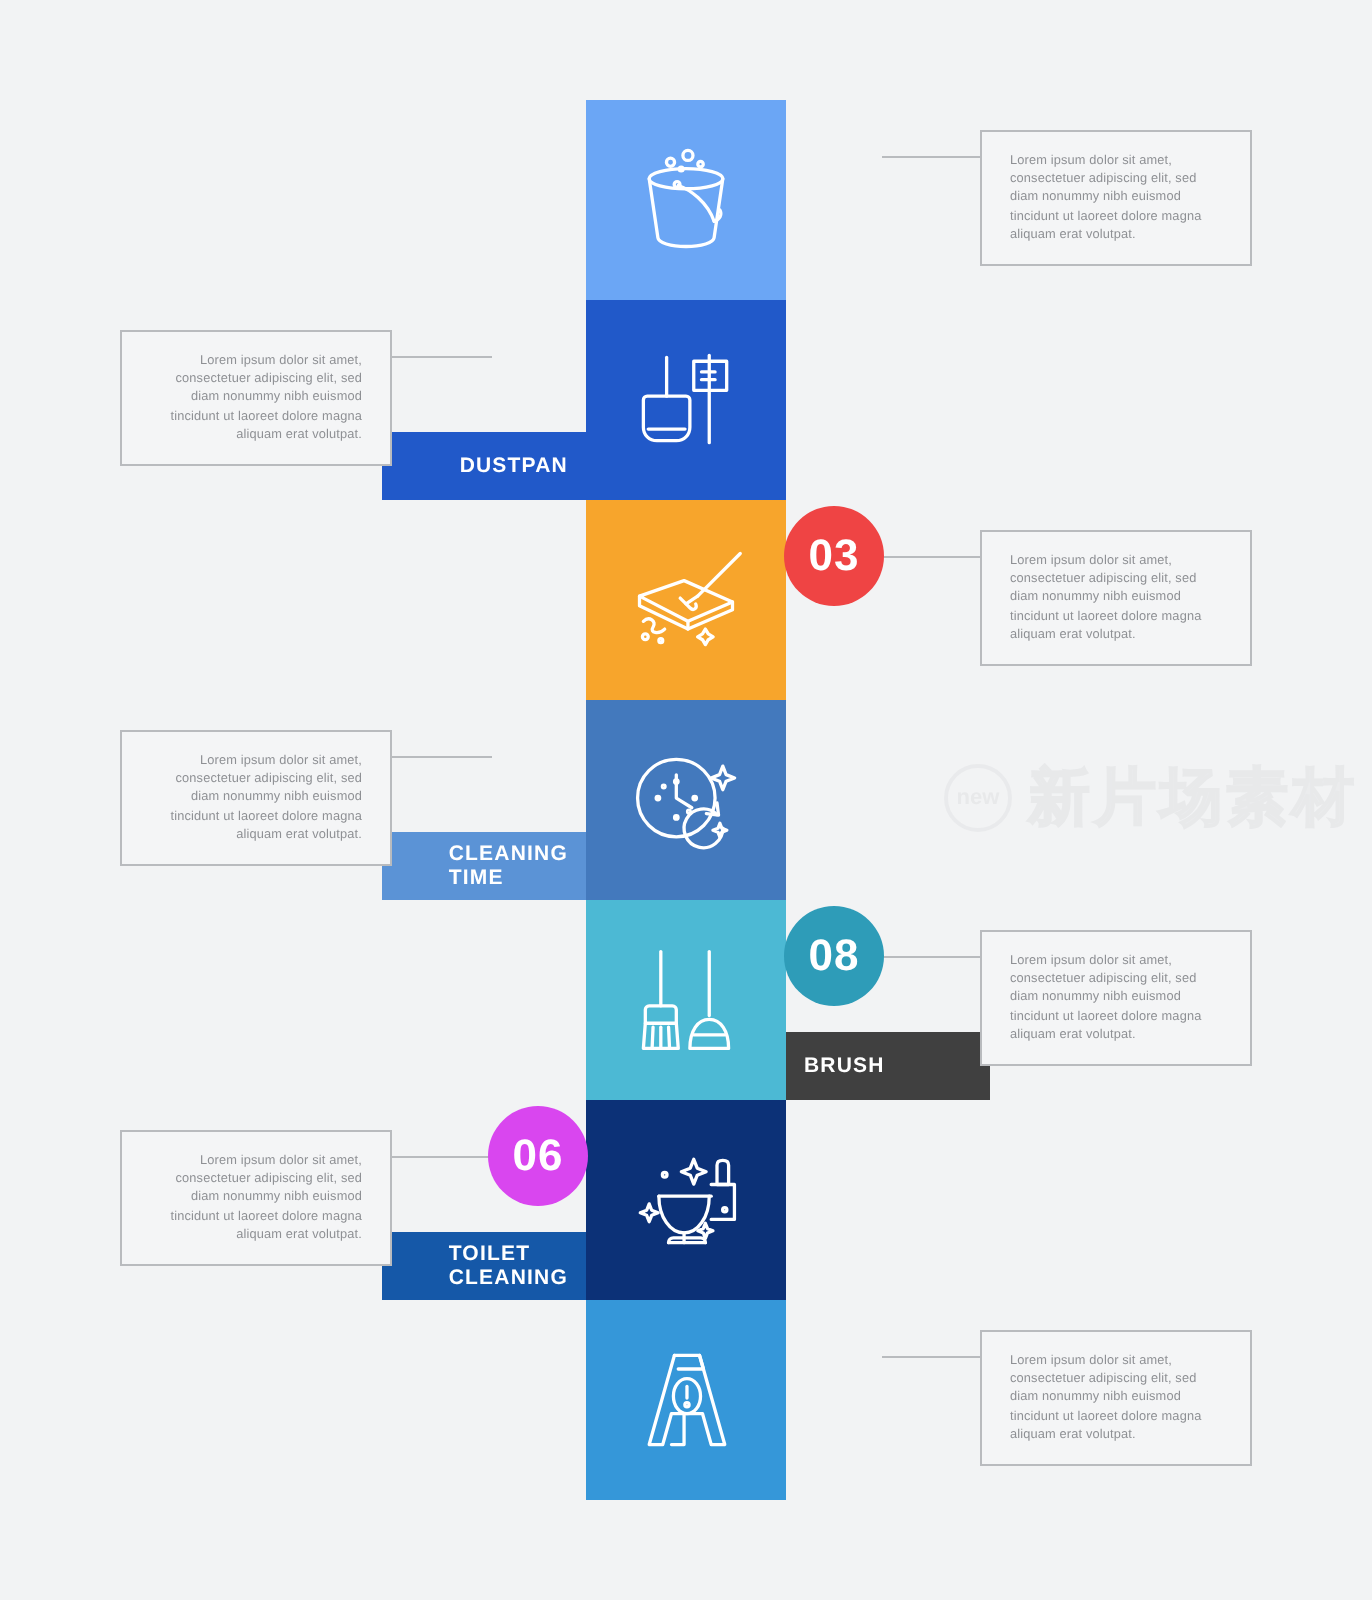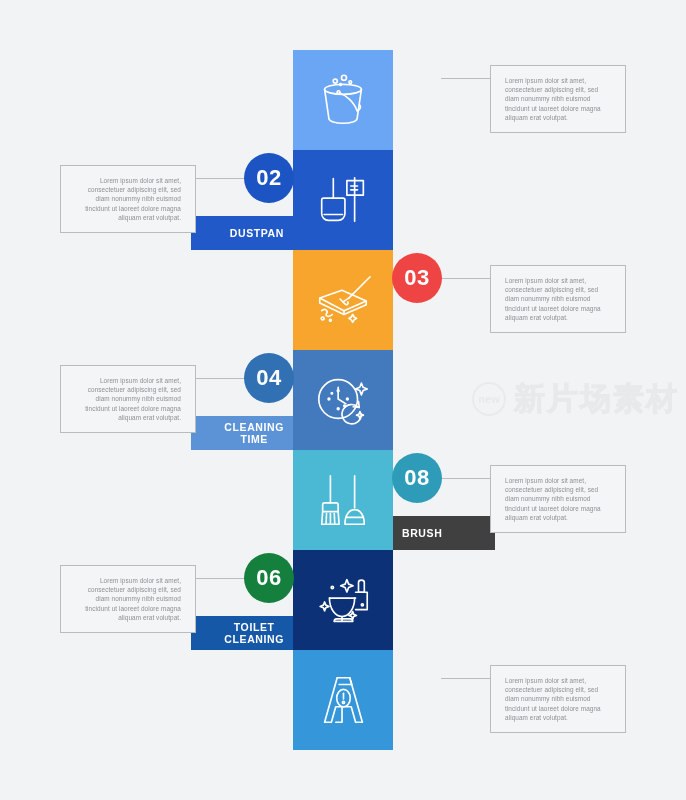--- a/index.html
+++ b/index.html
@@ -48,21 +48,21 @@
     position:absolute;height:34px;
     display:flex;align-items:center;
     box-sizing:border-box;
   }
   .label-bar.right{left:393px;width:102px;padding-left:9px;justify-content:flex-start;}
   .label-bar.left{left:191px;width:102px;padding-right:9px;justify-content:flex-end;}
   .label-txt{
     color:#ffffff;font-size:10.5px;font-weight:bold;
     letter-spacing:.6px;line-height:12px;
   }
-  .label-bar.left .label-txt{text-align:center;}
+  .label-bar.left .label-txt{text-align:left;}
 
   
   .circle{
     position:absolute;width:50px;height:50px;border-radius:50%;
     display:flex;align-items:center;justify-content:center;
     color:#fff;font-size:22px;font-weight:bold;letter-spacing:.5px;
     z-index:6;
   }
 
   
@@ -211,46 +211,40 @@
         <div class="desc-box right" style="top: 15px;">
           <p class="desc-txt" style="margin: 0px;">Lorem ipsum dolor sit amet, consectetuer adipiscing elit, sed diam nonummy nibh euismod tincidunt ut laoreet dolore magna aliquam erat volutpat.</p>
         </div>
         <div class="conn" style="top: 28px; left: 441px; width: 50px;"></div>
         <div class="conn" style="top: 82px; left: 494px; width: 34px;"></div>
       </div>
       <div class="row" style="top: 150px;">
         <div class="label-bar left" style="background: rgb(33, 89, 201); top: 66px;">
           <span class="label-txt">DUSTPAN</span>
         </div>
-        <div class="circle" style="background: rgb(28, 84, 196); top: 3px; left: 244px;">
-          <span>02</span>
-        </div>
         <div class="desc-box left" style="top: 15px;">
           <p class="desc-txt" style="margin: 0px;">Lorem ipsum dolor sit amet, consectetuer adipiscing elit, sed diam nonummy nibh euismod tincidunt ut laoreet dolore magna aliquam erat volutpat.</p>
         </div>
         <div class="conn" style="top: 28px; left: 196px; width: 50px;"></div>
         <div class="conn" style="top: 82px; left: 159px; width: 34px;"></div>
       </div>
       <div class="row" style="top: 250px;">
         <div class="circle" style="background: #ef4444; top: 3px; left: 392px;">
           <span>03</span>
         </div>
         <div class="desc-box right" style="top: 15px;">
           <p class="desc-txt" style="margin: 0px;">Lorem ipsum dolor sit amet, consectetuer adipiscing elit, sed diam nonummy nibh euismod tincidunt ut laoreet dolore magna aliquam erat volutpat.</p>
         </div>
         <div class="conn" style="top: 28px; left: 441px; width: 50px;"></div>
         <div class="conn" style="top: 82px; left: 494px; width: 34px;"></div>
       </div>
       <div class="row" style="top: 350px;">
         <div class="label-bar left" style="background: rgb(91, 147, 214); top: 66px;">
           <span class="label-txt">CLEANING<br>TIME</span>
         </div>
-        <div class="circle" style="background: rgb(50, 112, 180); top: 3px; left: 244px;">
-          <span>04</span>
-        </div>
         <div class="desc-box left" style="top: 15px;">
           <p class="desc-txt" style="margin: 0px;">Lorem ipsum dolor sit amet, consectetuer adipiscing elit, sed diam nonummy nibh euismod tincidunt ut laoreet dolore magna aliquam erat volutpat.</p>
         </div>
         <div class="conn" style="top: 28px; left: 196px; width: 50px;"></div>
         <div class="conn" style="top: 82px; left: 159px; width: 34px;"></div>
       </div>
       <div class="row" style="top: 450px;">
         <div class="label-bar right" style="background: #404040; top: 66px;">
           <span class="label-txt">BRUSH</span>
         </div>
@@ -260,21 +254,21 @@
         <div class="desc-box right" style="top: 15px;">
           <p class="desc-txt" style="margin: 0px;">Lorem ipsum dolor sit amet, consectetuer adipiscing elit, sed diam nonummy nibh euismod tincidunt ut laoreet dolore magna aliquam erat volutpat.</p>
         </div>
         <div class="conn" style="top: 28px; left: 441px; width: 50px;"></div>
         <div class="conn" style="top: 82px; left: 494px; width: 34px;"></div>
       </div>
       <div class="row" style="top: 550px;">
         <div class="label-bar left" style="background: rgb(21, 88, 168); top: 66px;">
           <span class="label-txt">TOILET<br>CLEANING</span>
         </div>
-        <div class="circle" style="background: #15803d; top: 3px; left: 244px;">
+        <div class="circle" style="background: #d946ef; top: 3px; left: 244px;">
           <span>06</span>
         </div>
         <div class="desc-box left" style="top: 15px;">
           <p class="desc-txt" style="margin: 0px;">Lorem ipsum dolor sit amet, consectetuer adipiscing elit, sed diam nonummy nibh euismod tincidunt ut laoreet dolore magna aliquam erat volutpat.</p>
         </div>
         <div class="conn" style="top: 28px; left: 196px; width: 50px;"></div>
         <div class="conn" style="top: 82px; left: 159px; width: 34px;"></div>
       </div>
       <div class="row" style="top: 650px;">
         <div class="desc-box right" style="top: 15px;">

